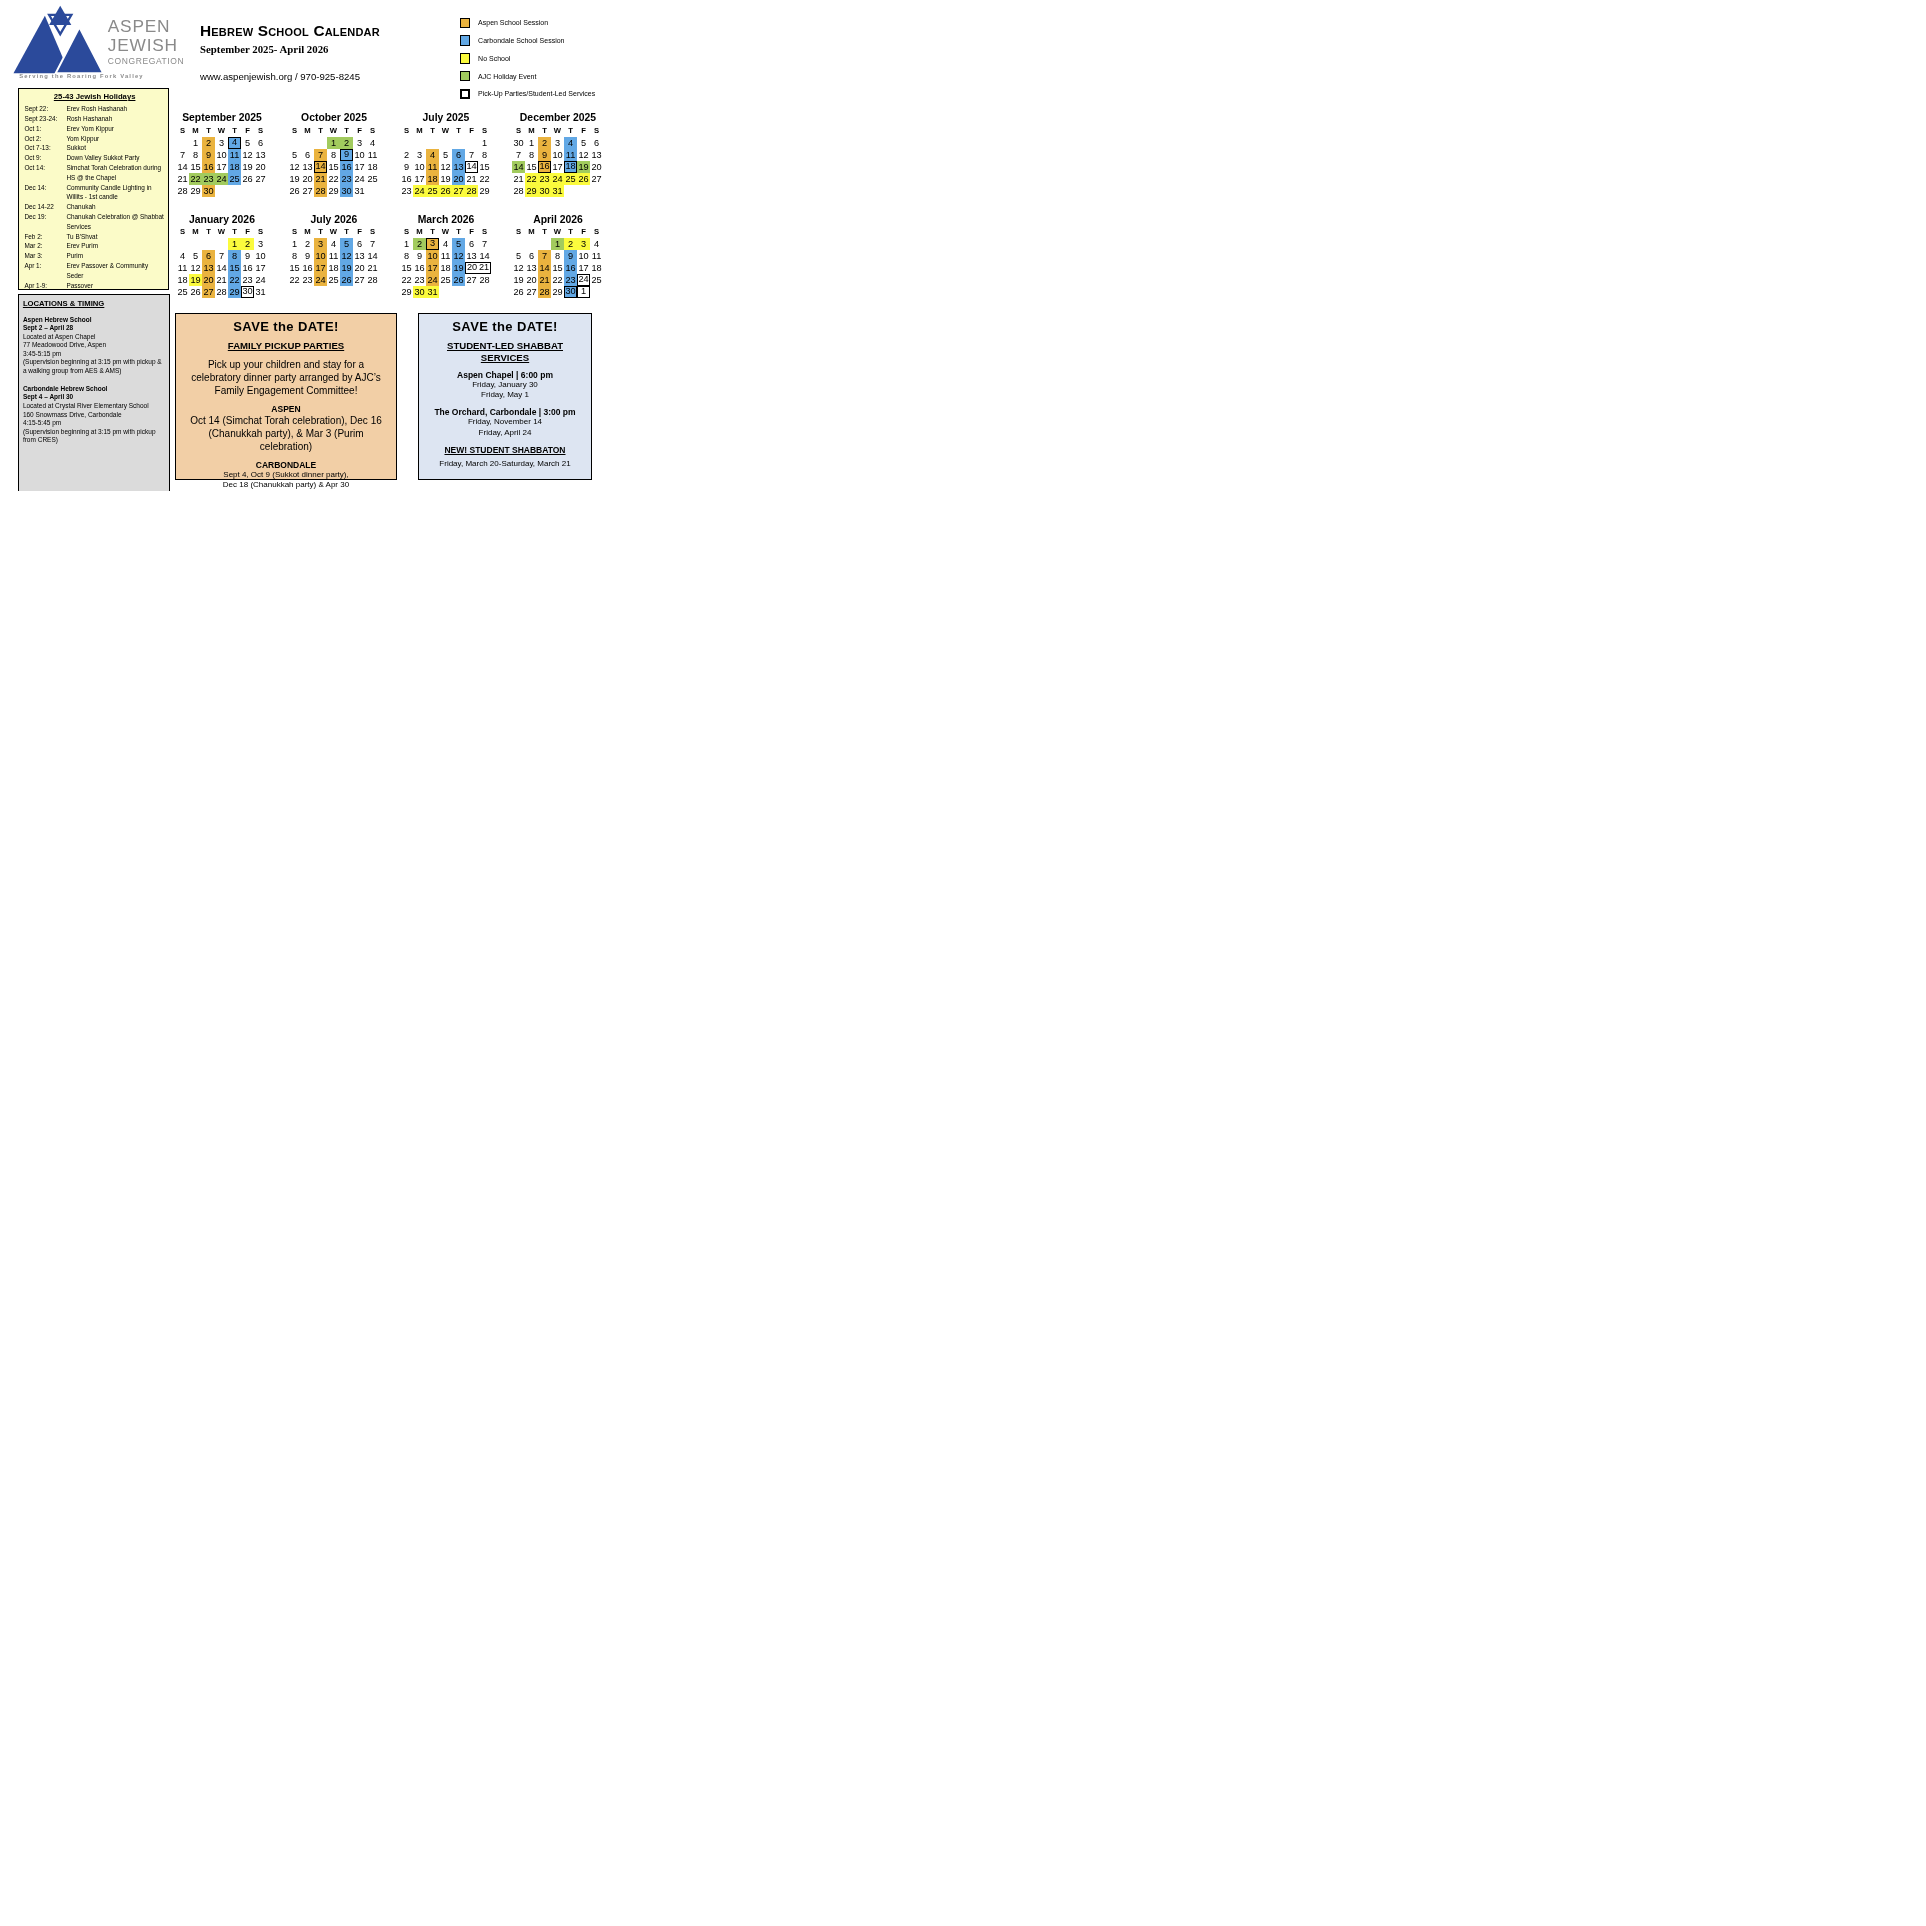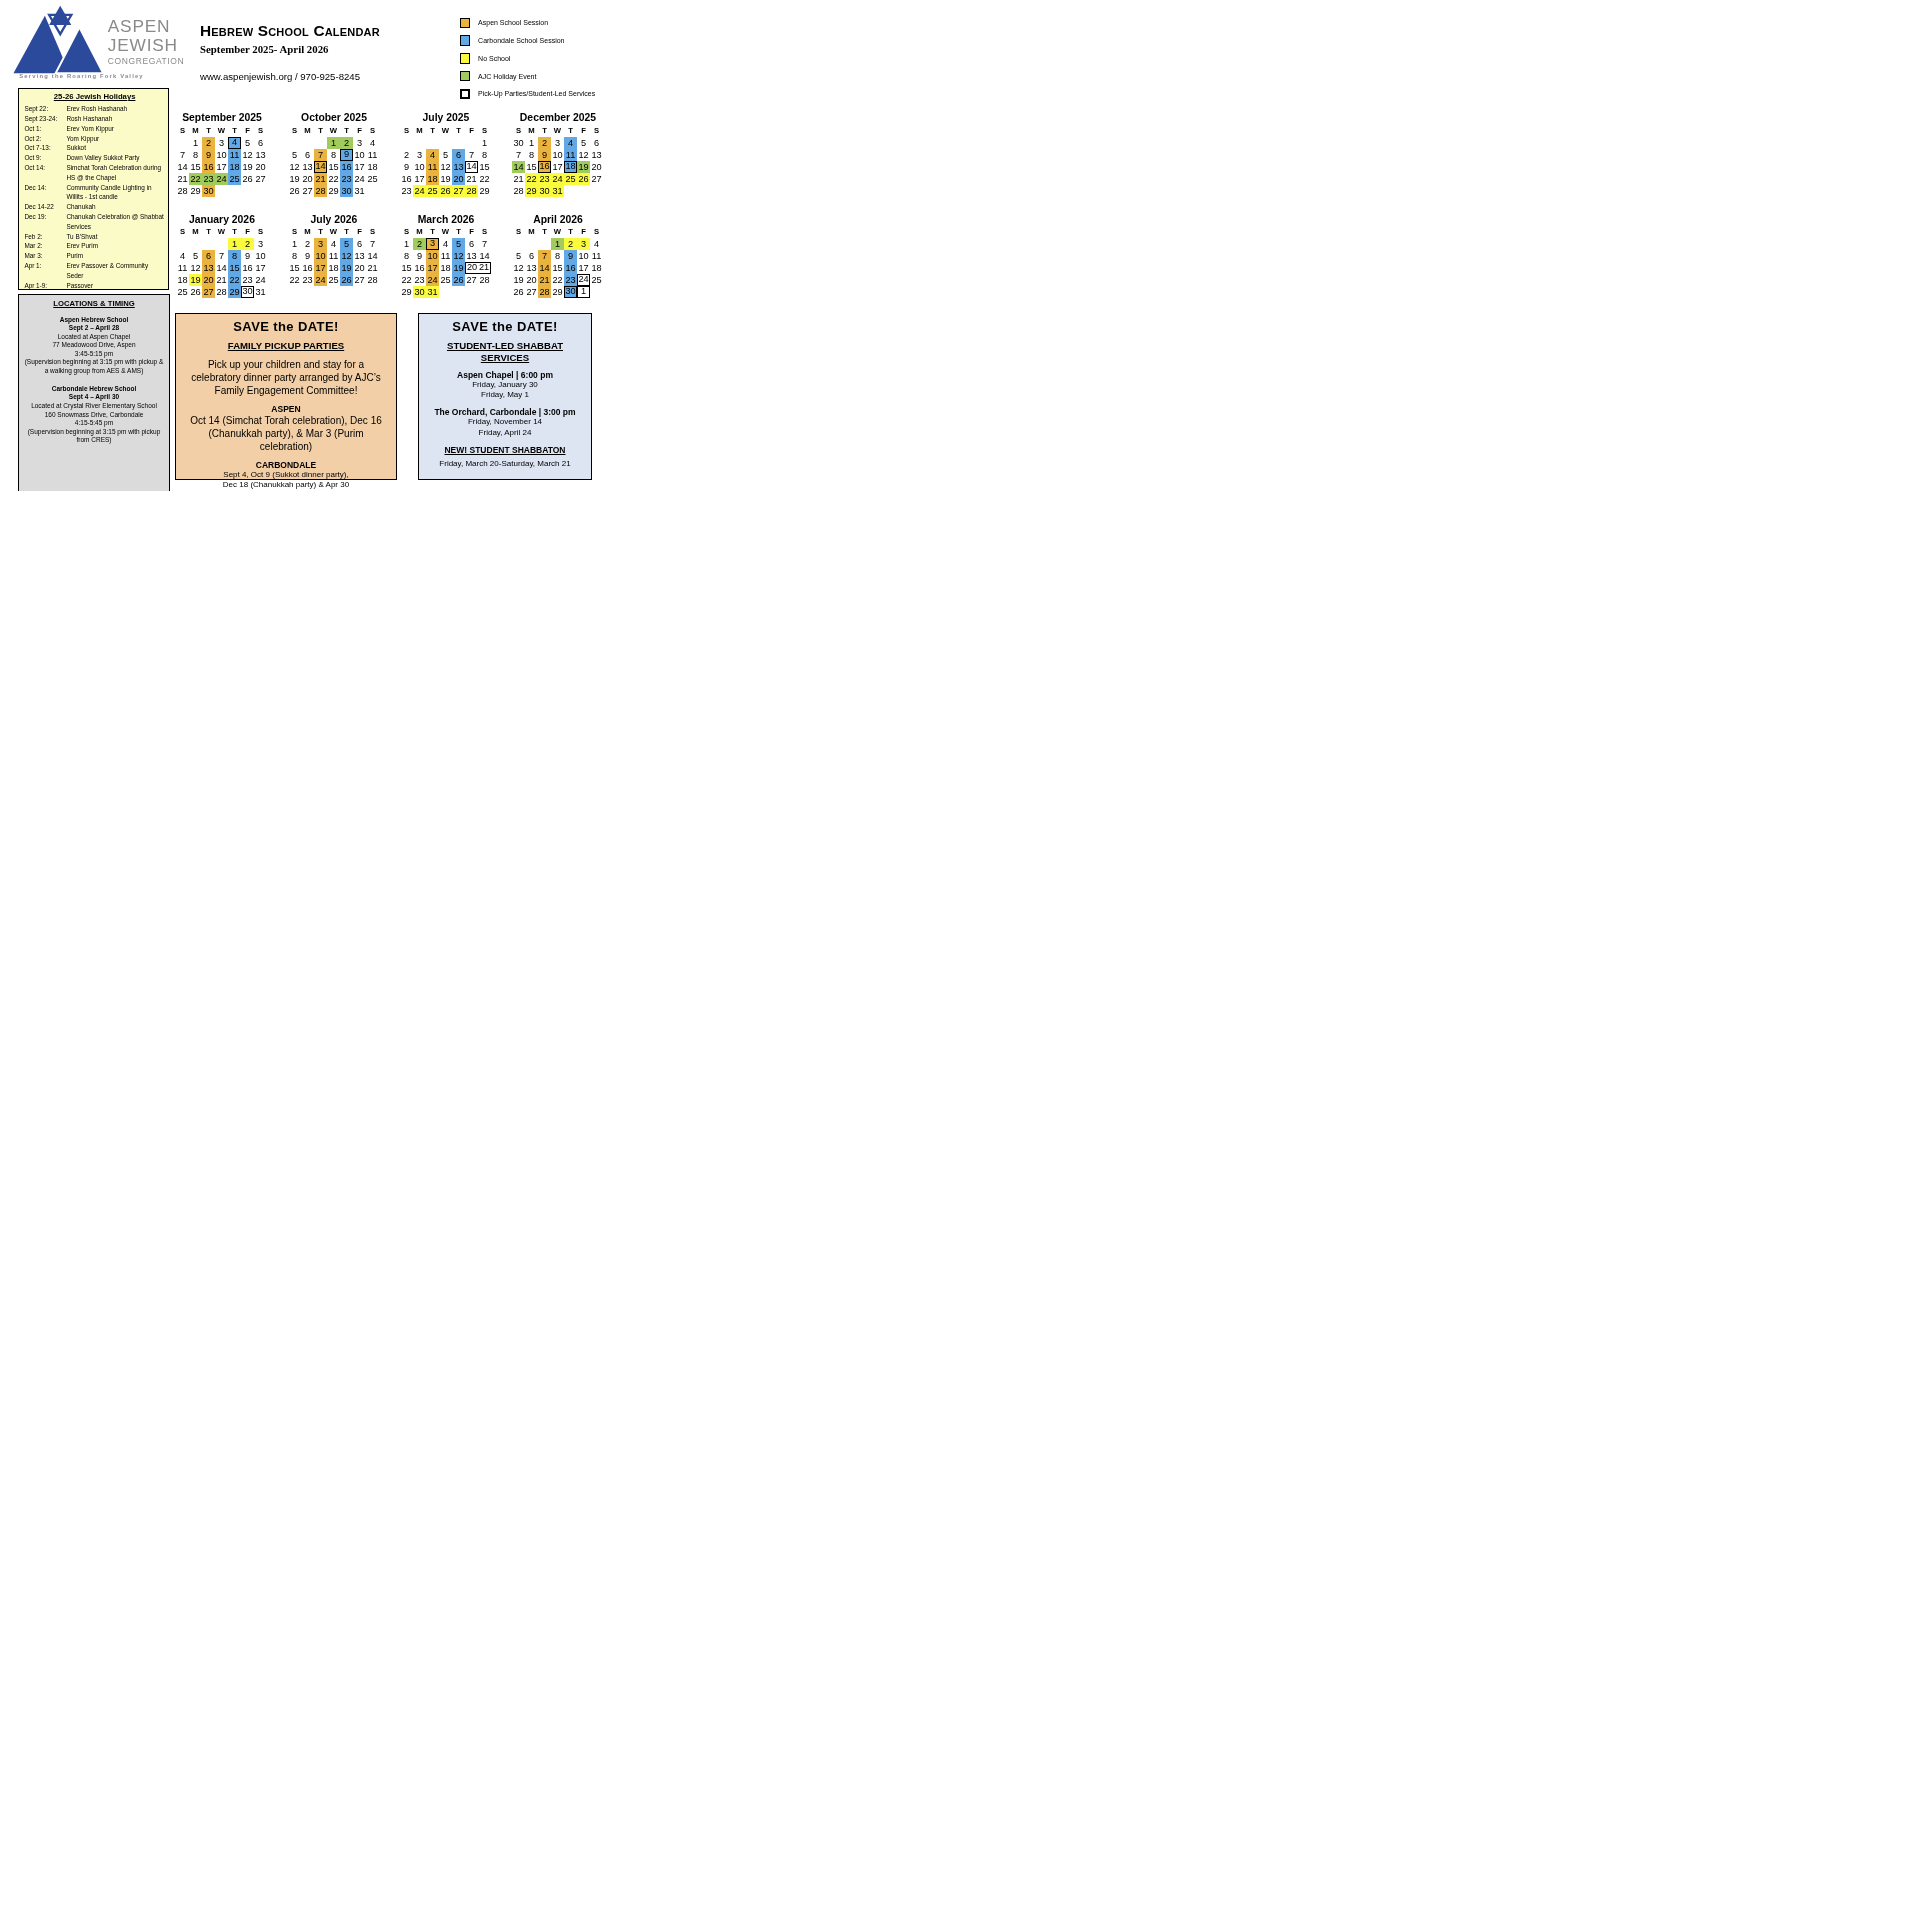--- a/index.html
+++ b/index.html
@@ -32,21 +32,21 @@
   
   .holidays{position:absolute;left:18px;top:88px;width:151px;height:202px;background:#FBFBC8;
         border:1.2px solid #000;box-sizing:border-box;padding:3.1px 3.1px 0 5.4px;}
   .holidays-title{text-align:center;font-weight:700;font-size:7.7px;text-decoration:underline;margin-bottom:3.1px;}
   .hrow{display:flex;font-size:6.4px;line-height:1.53;}
   .hdate{width:42px;flex:0 0 auto;}
   .hname{flex:1;}
 
   
   .locations{position:absolute;left:18px;top:294px;width:152px;height:232px;background:#DBDBDB;
-        border:1.5px solid #000;box-sizing:border-box;padding:3.9px 3.9px;text-align:center;}
+        border:1.5px solid #000;box-sizing:border-box;padding:3.9px 3.9px;}
   .locations-title{font-weight:700;font-size:7.7px;text-decoration:underline;margin-bottom:7.7px;}
   .loc-section{font-size:6.5px;line-height:1.32;margin-bottom:9.2px;}
   .loc-name,.loc-dates{font-weight:700;}
 
   
   .months{position:absolute;left:176px;top:112px;display:grid;
         grid-template-columns:repeat(4,92px);column-gap:20px;row-gap:17px;}
   .month-title{font-size:10.4px;font-weight:700;text-align:center;margin-bottom:1.5px;}
   .mgrid{display:grid;grid-template-columns:repeat(7,13px);grid-auto-rows:12px;}
   .dh{font-weight:700;font-size:7.7px;text-align:center;line-height:12px;}
@@ -113,21 +113,21 @@
         <span class="legend-swatch" style="background: rgb(162, 203, 94);"></span>
         <span class="legend-label">AJC Holiday Event</span>
       </div>
       <div class="legend-item">
         <span class="legend-swatch outline" style="background: rgb(255, 255, 255);"></span>
         <span class="legend-label">Pick-Up Parties/Student-Led Services</span>
       </div>
     </div>
 
   <div class="holidays">
-    <div class="holidays-title">25-26 Jewish Holidays</div>
+    <div class="holidays-title">25-43 Jewish Holidays</div>
     <div id="holidays-list">
         <div class="hrow">
           <div class="hdate">Sept 22:</div>
           <div class="hname">Erev Rosh Hashanah</div>
         </div>
         <div class="hrow">
           <div class="hdate">Sept 23-24:</div>
           <div class="hname">Rosh Hashanah</div>
         </div>
         <div class="hrow">

